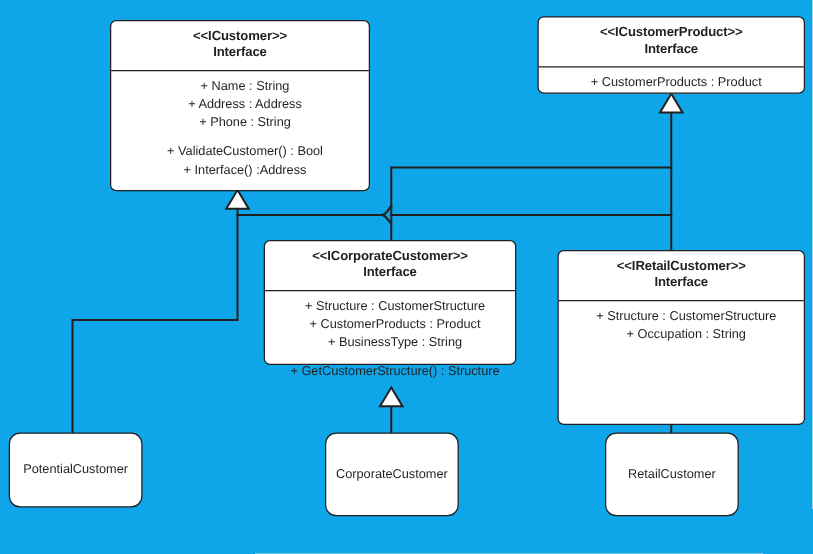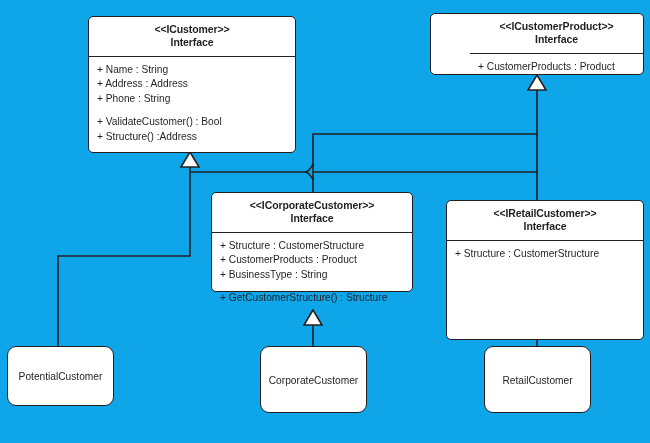--- a/index.html
+++ b/index.html
@@ -57,20 +57,21 @@
   .box-header .kind {
     display: block;
   }
   .divider {
     height: 0;
     border-top: 1.5px solid #231f20;
     margin: 0;
   }
   .box-body {
     padding: 6px 0 4px 8px;
+    text-align: center;
   }
   .member {
     font-size: 10.2px;
     line-height: 1.42;
     color: #231f20;
     white-space: nowrap;
   }
   .member.spacer {
     height: 9px;
   }
@@ -127,25 +128,25 @@
       <span class="stereo">&lt;&lt;ICustomer&gt;&gt;</span>
       <span class="kind">Interface</span>
     </div>
     <div class="divider"></div>
     <div class="box-body">
       <div class="member">+ Name : String</div>
       <div class="member">+ Address : Address</div>
       <div class="member">+ Phone : String</div>
       <div class="member spacer"></div>
       <div class="member">+ ValidateCustomer() : Bool</div>
-      <div class="member">+ Structure() :Address</div>
+      <div class="member">+ Interface() :Address</div>
     </div>
   </div>
 
-  <div class="uml-box iface" style="left:430px; top:13px; width:214px; height:62px;padding-left:39px;">
+  <div class="uml-box iface" style="left:430px; top:13px; width:214px; height:62px;">
     <div class="box-header">
       <span class="stereo">&lt;&lt;ICustomerProduct&gt;&gt;</span>
       <span class="kind">Interface</span>
     </div>
     <div class="divider"></div>
     <div class="box-body">
       <div class="member">+ CustomerProducts : Product</div>
     </div>
   </div>
 
@@ -165,20 +166,21 @@
   </div>
 
   <div class="uml-box iface" style="left:446px; top:200px; width:198px; height:140px;">
     <div class="box-header">
       <span class="stereo">&lt;&lt;IRetailCustomer&gt;&gt;</span>
       <span class="kind">Interface</span>
     </div>
     <div class="divider"></div>
     <div class="box-body">
       <div class="member">+ Structure : CustomerStructure</div>
+      <div class="member">+ Occupation : String</div>
     </div>
   </div>
 
   <div class="uml-box concrete" style="left:7px; top:346px; width:107px; height:60px;">
     <div class="concrete-label">PotentialCustomer</div>
   </div>
 
   <div class="uml-box concrete" style="left:260px; top:346px; width:107px; height:67px;">
     <div class="concrete-label">CorporateCustomer</div>
   </div>

